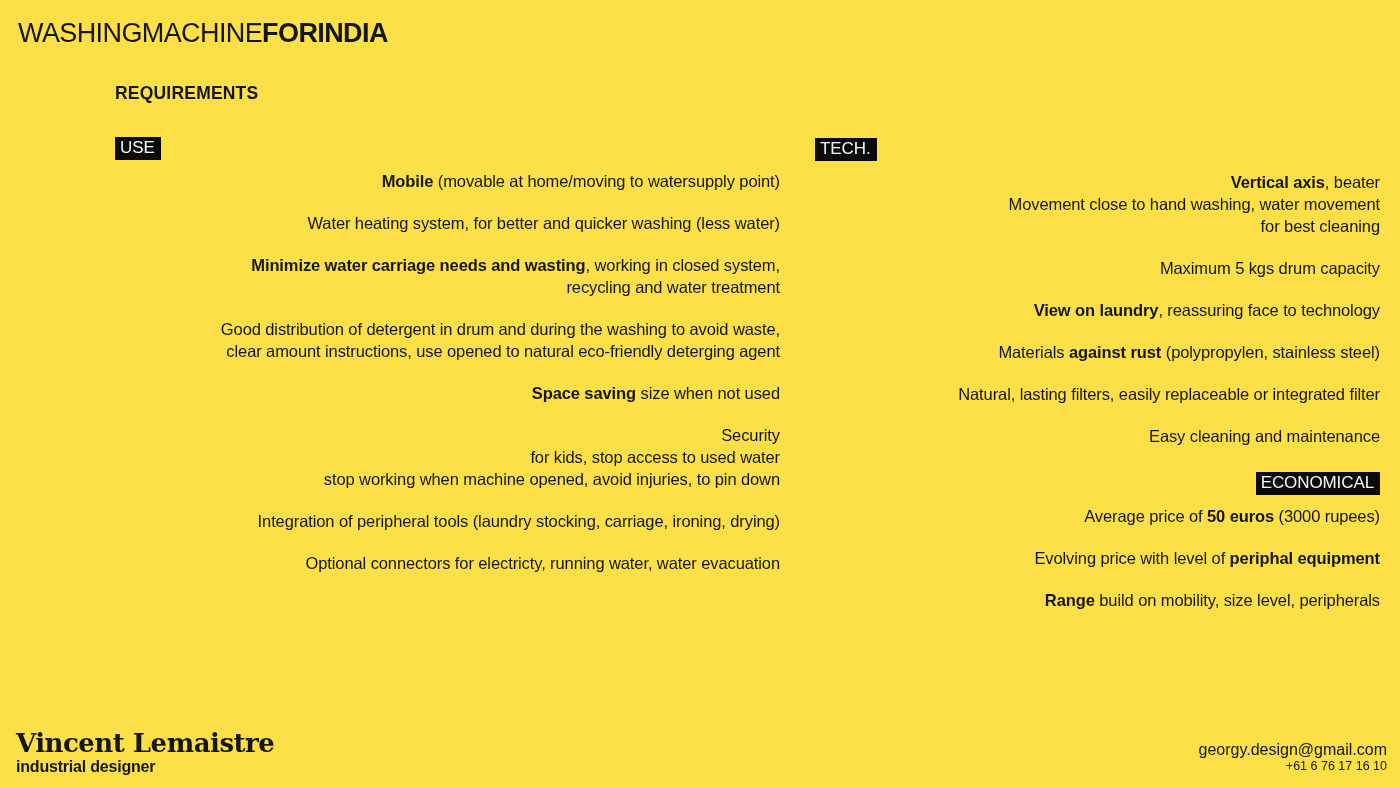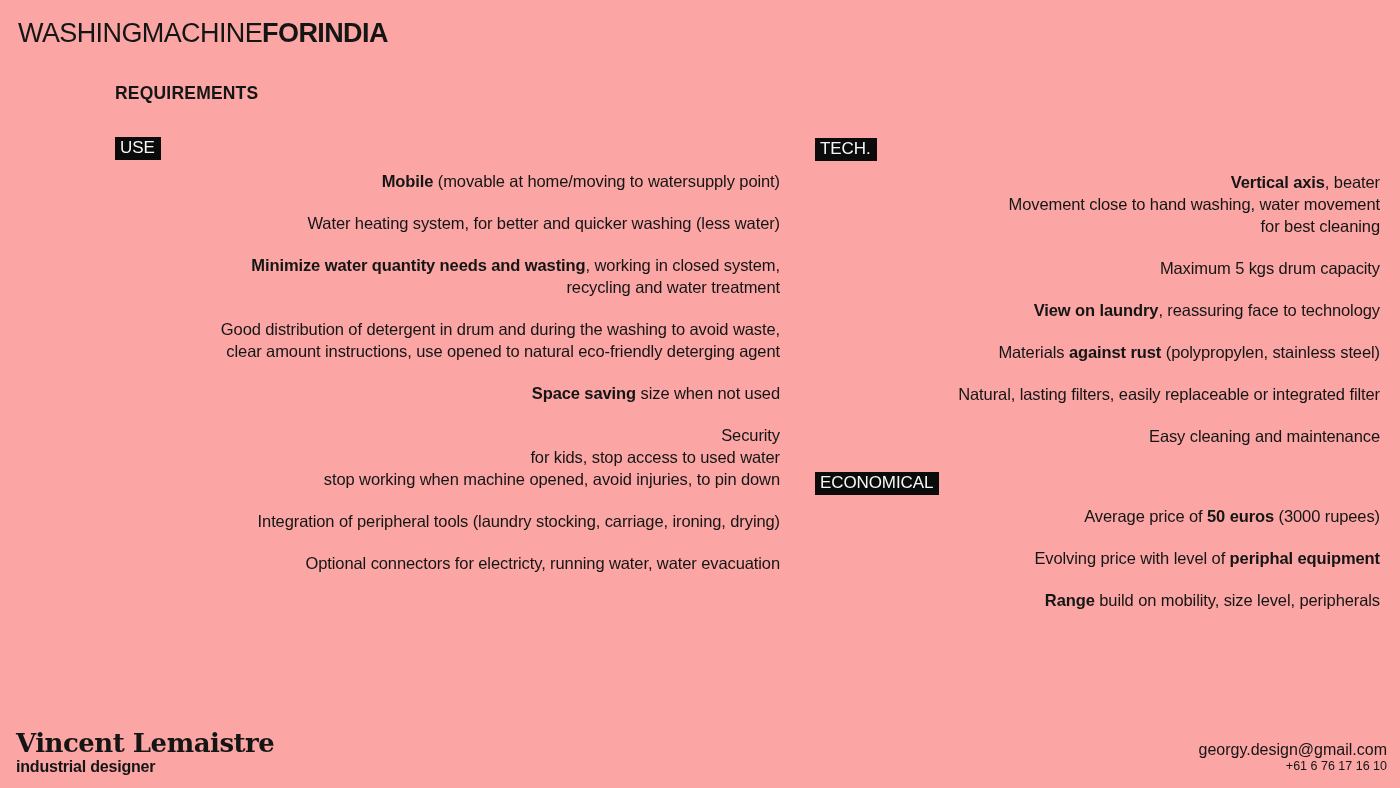--- a/index.html
+++ b/index.html
@@ -51,21 +51,21 @@
 
   .tag {
     display: inline-block;
     font-size: 17px;
     line-height: 20px;
     padding: 1px 6px 2px 5px;
     margin: 0 0 10px 0;
     font-weight: 400;
   }
   .tag-row { margin: 0; }
-  .tag-row.spaced-above { margin-top: 24px; }
+  .tag-row.spaced-above { margin-top: 24px; text-align: right; }
 
   .para {
     white-space: pre-wrap;
     margin: 0 0 20px 0;
     text-align: right;
   }
   .para .bold, .bold { font-weight: 700; }
 
   
   .footer-left {
@@ -91,33 +91,33 @@
     right: 13px;
     top: 740px;
     text-align: right;
   }
   .contact-email { font-size: 16px; line-height: 19px; }
   .contact-phone { font-size: 12.5px; line-height: 15px; }
 </style>
 </head>
 <body style="background: rgb(215, 232, 228); color: rgb(19, 22, 20);">
 
-<div class="canvas" style="background: #fca5a5;">
+<div class="canvas" style="background: #fde047;">
 
   <div class="main-title">
     <span>WASHINGMACHINE</span><span class="bold">FORINDIA</span>
   </div>
 
   <div class="section-title">REQUIREMENTS</div>
 
   <div class="col col-left">
     <div class="tag-row"><span class="tag" style="background: rgb(11, 11, 11); color: rgb(245, 248, 246);">USE</span></div>
     <div class="para"><span class="bold">Mobile</span><span> (movable at home/moving to watersupply point)</span></div>
     <div class="para"><span>Water heating system, for better and quicker washing (less water)</span></div>
-    <div class="para"><span class="bold">Minimize water quantity needs and wasting</span><span>, working in closed system,
+    <div class="para"><span class="bold">Minimize water carriage needs and wasting</span><span>, working in closed system,
 recycling and water treatment</span></div>
     <div class="para"><span>Good distribution of detergent in drum and during the washing to avoid waste,
 clear amount instructions, use opened to natural eco-friendly deterging agent</span></div>
     <div class="para"><span class="bold">Space saving</span><span> size when not used</span></div>
     <div class="para"><span>Security
         for kids, stop access to used water
         stop working when machine opened, avoid injuries, to pin down</span></div>
     <div class="para"><span>Integration of peripheral tools (laundry stocking, carriage, ironing, drying)</span></div>
     <div class="para"><span>Optional connectors for electricty, running water, water evacuation</span></div>
   </div>

